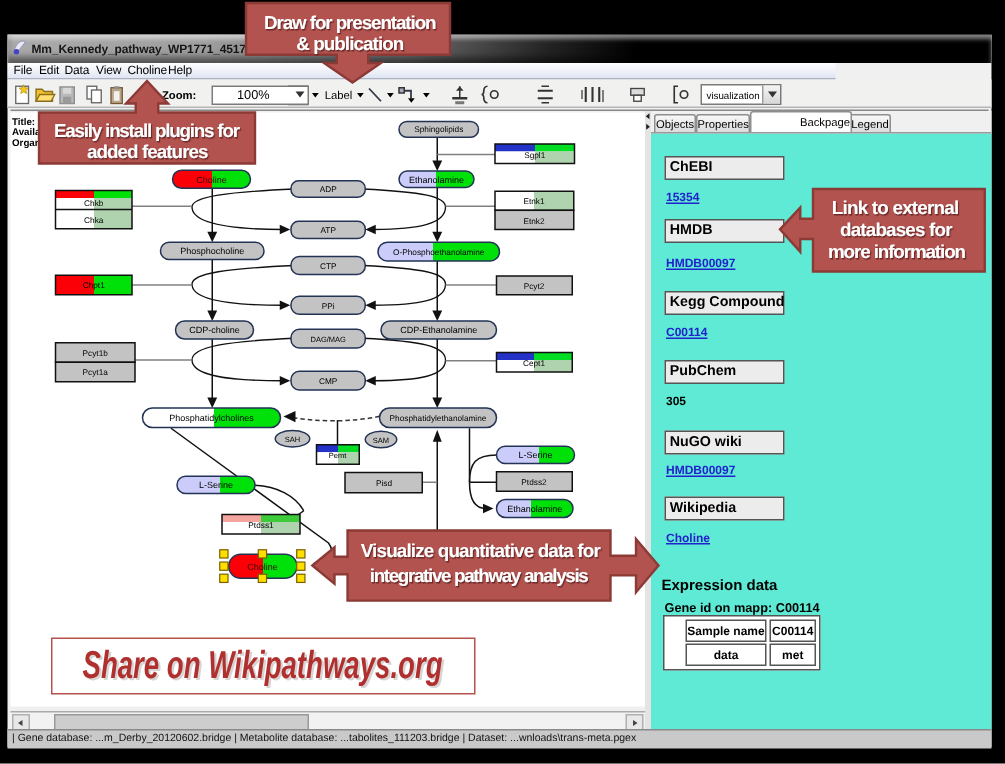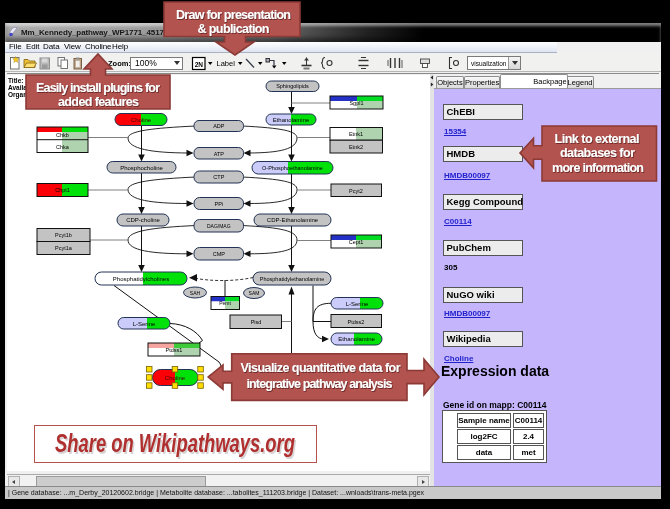--- a/index.html
+++ b/index.html
@@ -15,21 +15,21 @@
 #menubar span{position:absolute;top:0px;}
 #toolbar{position:absolute;left:0;top:30px;width:656px;height:18px;background:#f1f1f0;border-bottom:1px solid #b6b6b6;}
 .combo{position:absolute;background:#fff;border:1px solid #7a7a7a;font-size:8.5px;color:#000;}
 .combo .arr{position:absolute;right:2px;top:3px;width:0;height:0;border-left:3px solid transparent;border-right:3px solid transparent;border-top:4px solid #333;}
 #contentline{position:absolute;left:2px;top:50px;width:652px;height:0px;border-top:1px solid #8a8a8a;}
 #canvas{position:absolute;left:2px;top:52px;width:423px;height:396px;background:#fff;}
 #hscroll{position:absolute;left:2px;top:451px;width:423px;height:12px;background:#f2f2f2;border-top:1px solid #aaa;}
 #hscroll .btn{position:absolute;top:1px;width:10px;height:10px;background:#e8e8e8;border:1px solid #b0b0b0;}
 #hscroll .thumb{position:absolute;left:29px;top:1px;width:168px;height:10px;background:#cdcdcd;border:1px solid #9a9a9a;}
 #splitter{position:absolute;left:425px;top:51px;width:4px;height:412px;background:#e4e4e4;}
-#panel{position:absolute;left:429px;top:65px;width:227px;height:398px;background:#c4b5fd;}
+#panel{position:absolute;left:429px;top:65px;width:227px;height:398px;background:#5eead4;}
 #statusbar{position:absolute;left:0;top:463px;width:656px;height:12px;background:#c9c9c9;border-top:1px solid #8a8a8a;
   font-size:7px;color:#111;line-height:11px;white-space:nowrap;}
 
 .tab{position:absolute;top:2px;height:11px;background:linear-gradient(#f8f8f8,#dcdcdc);border:1px solid #8f8f8f;
   border-bottom:none;border-radius:2px 2px 0 0;font-size:7.5px;color:#000;text-align:center;line-height:12px;white-space:nowrap;}
 .tab.active{background:#fff;top:0px;height:13px;line-height:14px;z-index:3;padding-left:32px;}
 #tabstrip{position:absolute;left:429px;top:51px;width:227px;height:14px;background:#f0f0f0;border-bottom:1px solid #9a9a9a;z-index:2;}
 
 .hdr{position:absolute;left:8.5px;width:75px;height:13.5px;background:#ececec;border:1px solid #555;
   font-weight:bold;font-size:9.5px;line-height:13.5px;padding-left:3px;color:#000;white-space:nowrap;}
@@ -111,21 +111,21 @@
       <g>
         <rect x="420.5" y="58" width="9" height="4.5" fill="#ddd" stroke="#444" stroke-width="0.9"></rect>
         <rect x="422.5" y="62.5" width="5" height="4" fill="#fff" stroke="#444" stroke-width="0.9"></rect>
       </g>
       <g stroke="#333" stroke-width="1.1" fill="none">
         <path d="M452,56.5 h-2.5 v11 h2.5"></path>
         <circle cx="456" cy="62" r="2.5"></circle>
       </g>
     </g>
   </svg>
-  <div class="combo" style="left:125px;top:4px;width:51px;height:11px;line-height:11px;">
+  <div class="combo" style="left:136px;top:4px;width:51px;height:11px;line-height:11px;padding-left:12px;">
     <span style="margin-left:4px">100%</span><span class="arr"></span></div>
   <div class="combo" style="left:462px;top:3px;width:52px;height:12px;line-height:12px;">
     <span style="margin-left:3px;font-size:6.5px">visualization</span>
     <span style="position:absolute;right:0;top:0;width:11px;height:12px;background:linear-gradient(#f4f4f4,#d8d8d8);border-left:1px solid #999;"></span>
     <span class="arr" style="right:2.5px;top:4px"></span></div>
   </div>
   <div id="contentline"></div>
   <div id="canvas">
   <svg width="423" height="396" viewBox="7 75 423 396" style="position:absolute;left:0;top:0">
     <defs>
@@ -358,30 +358,26 @@
     <div class="hdr" style="top:58px">HMDB</div>
     <div class="lnk" style="top:83px">HMDB00097</div>
     <div class="hdr" style="top:106px">Kegg Compound</div>
     <div class="lnk" style="top:129px">C00114</div>
     <div class="hdr" style="top:152px">PubChem</div>
     <div class="blk" style="top:175px">305</div>
     <div class="hdr" style="top:199px">NuGO wiki</div>
     <div class="lnk" style="top:221px">HMDB00097</div>
     <div class="hdr" style="top:243px">Wikipedia</div>
     <div class="lnk" style="top:266px">Choline</div>
-    <div style="position:absolute;left:7px;top:275px;font-size:14px;font-weight:bold;color:#000;">Expression data</div>
+    <div style="position:absolute;left:7px;top:297px;font-size:10px;font-weight:bold;color:#000;">Expression data</div>
     <div style="position:absolute;left:9px;top:312px;font-size:8.5px;font-weight:bold;color:#000;">Gene id on mapp: C00114</div>
     <div id="xtable">
       <div class="tr">
           <div class="c1">Sample name</div>
           <div class="c2">C00114</div>
-        </div>
-      <div class="tr">
-          <div class="c1">log2FC</div>
-          <div class="c2">2.4</div>
         </div>
       <div class="tr">
           <div class="c1">data</div>
           <div class="c2">met</div>
         </div>
     </div>
   </div>
   <div id="statusbar"><span style="margin-left:3px">| Gene database: ...m_Derby_20120602.bridge | Metabolite database: ...tabolites_111203.bridge | Dataset: ...wnloads\trans-meta.pgex</span></div>
 </div>
 <div id="share"></div>

